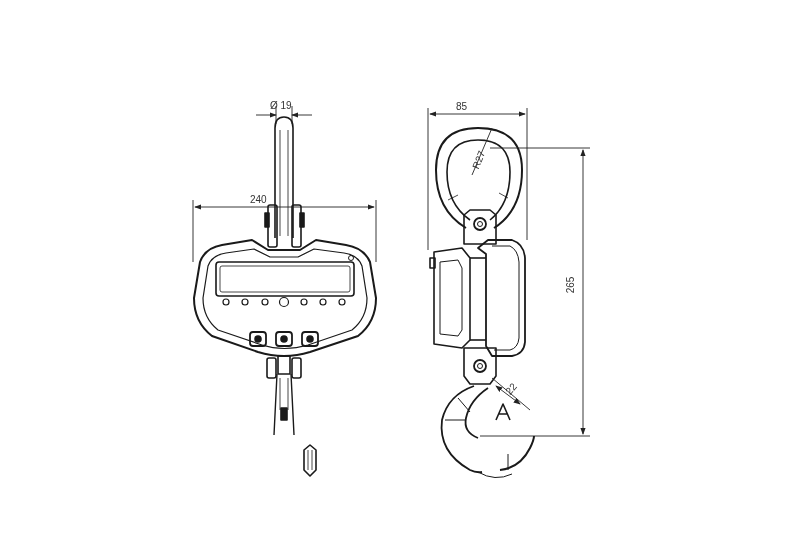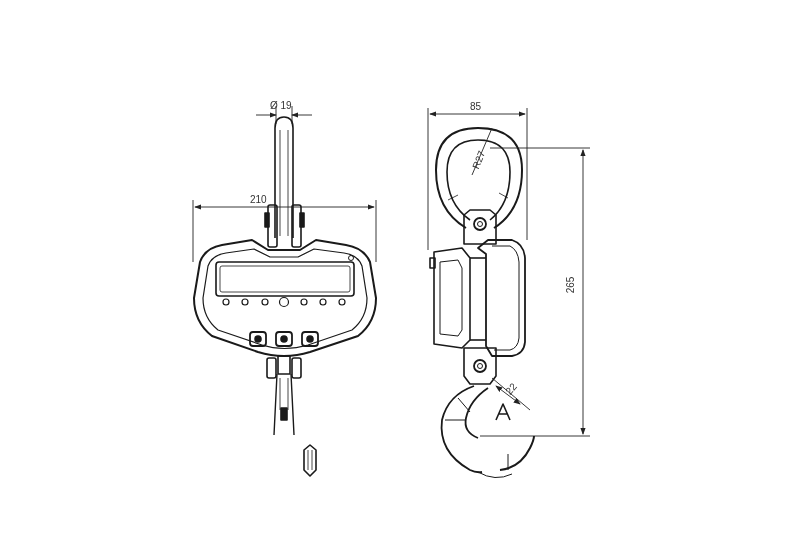--- a/index.html
+++ b/index.html
@@ -130,17 +130,17 @@
 
     <line x1="480" y1="436" x2="590" y2="436"></line>
     <line x1="583" y1="150" x2="583" y2="434" marker-start="url(#arr)" marker-end="url(#arr)"></line>
 
     <line x1="492" y1="378" x2="530" y2="410"></line>
     <line x1="496" y1="386" x2="520" y2="404" marker-start="url(#arr)" marker-end="url(#arr)"></line>
   </g>
 </svg>
 
 <div class="dim-label" style="left:270px;top:101px;">Ø 19</div>
-<div class="dim-label" style="left:250px;top:195px;">210</div>
-<div class="dim-label" style="left:470px;top:102px;">85</div>
+<div class="dim-label" style="left:250px;top:195px;">240</div>
+<div class="dim-label" style="left:456px;top:102px;">85</div>
 <div class="dim-label rot" style="left:470px;top:155px;transform:rotate(-68deg);">R27</div>
 <div class="dim-label rot" style="left:563px;top:280px;transform:rotate(-90deg);">265</div>
 <div class="dim-label rot" style="left:506px;top:384px;transform:rotate(-48deg);">22</div>
 
 </body></html>

